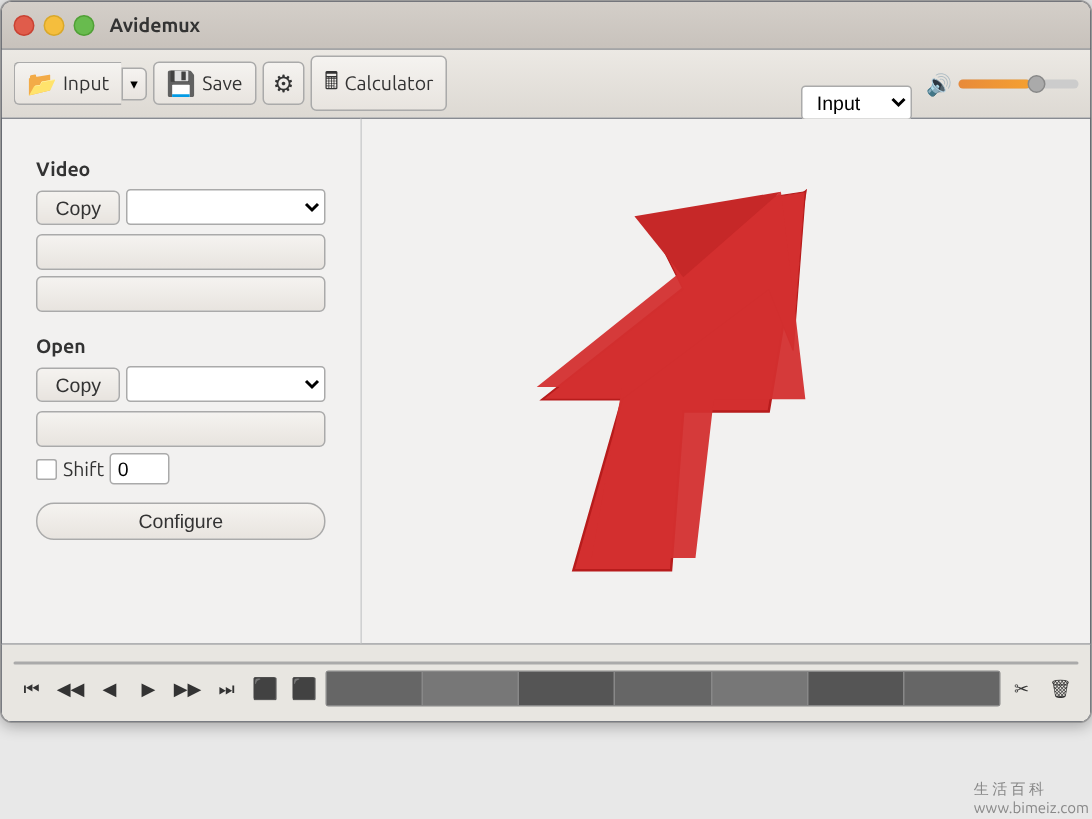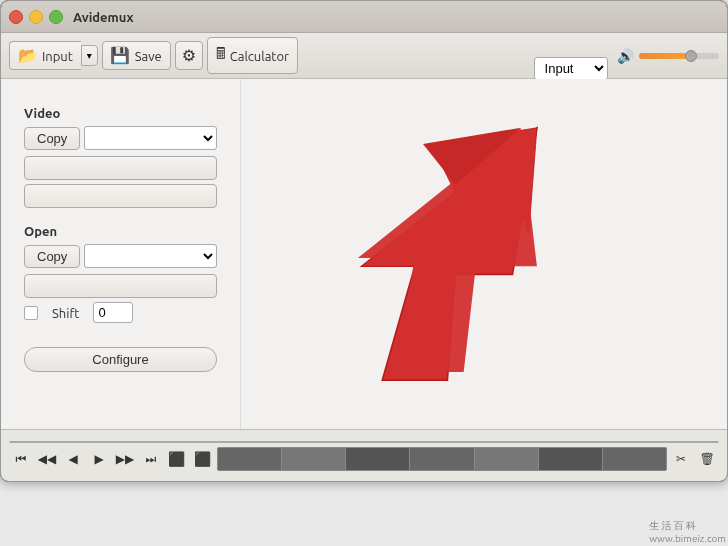--- a/index.html
+++ b/index.html
@@ -214,22 +214,22 @@
       border-radius: 4px;
       font-size: 13px;
       cursor: pointer;
       color: #333;
       text-align: center;
       margin-bottom: 8px;
     }
     .shift-row {
       display: flex;
       align-items: center;
-      gap: 14px;
-      margin-bottom: 24px;
+      gap: 4px;
+      margin-bottom: 12px;
     }
     .checkbox {
       width: 14px;
       height: 14px;
       border: 1px solid #aaa;
       background: #fff;
       border-radius: 2px;
       cursor: pointer;
     }
     .shift-label {

